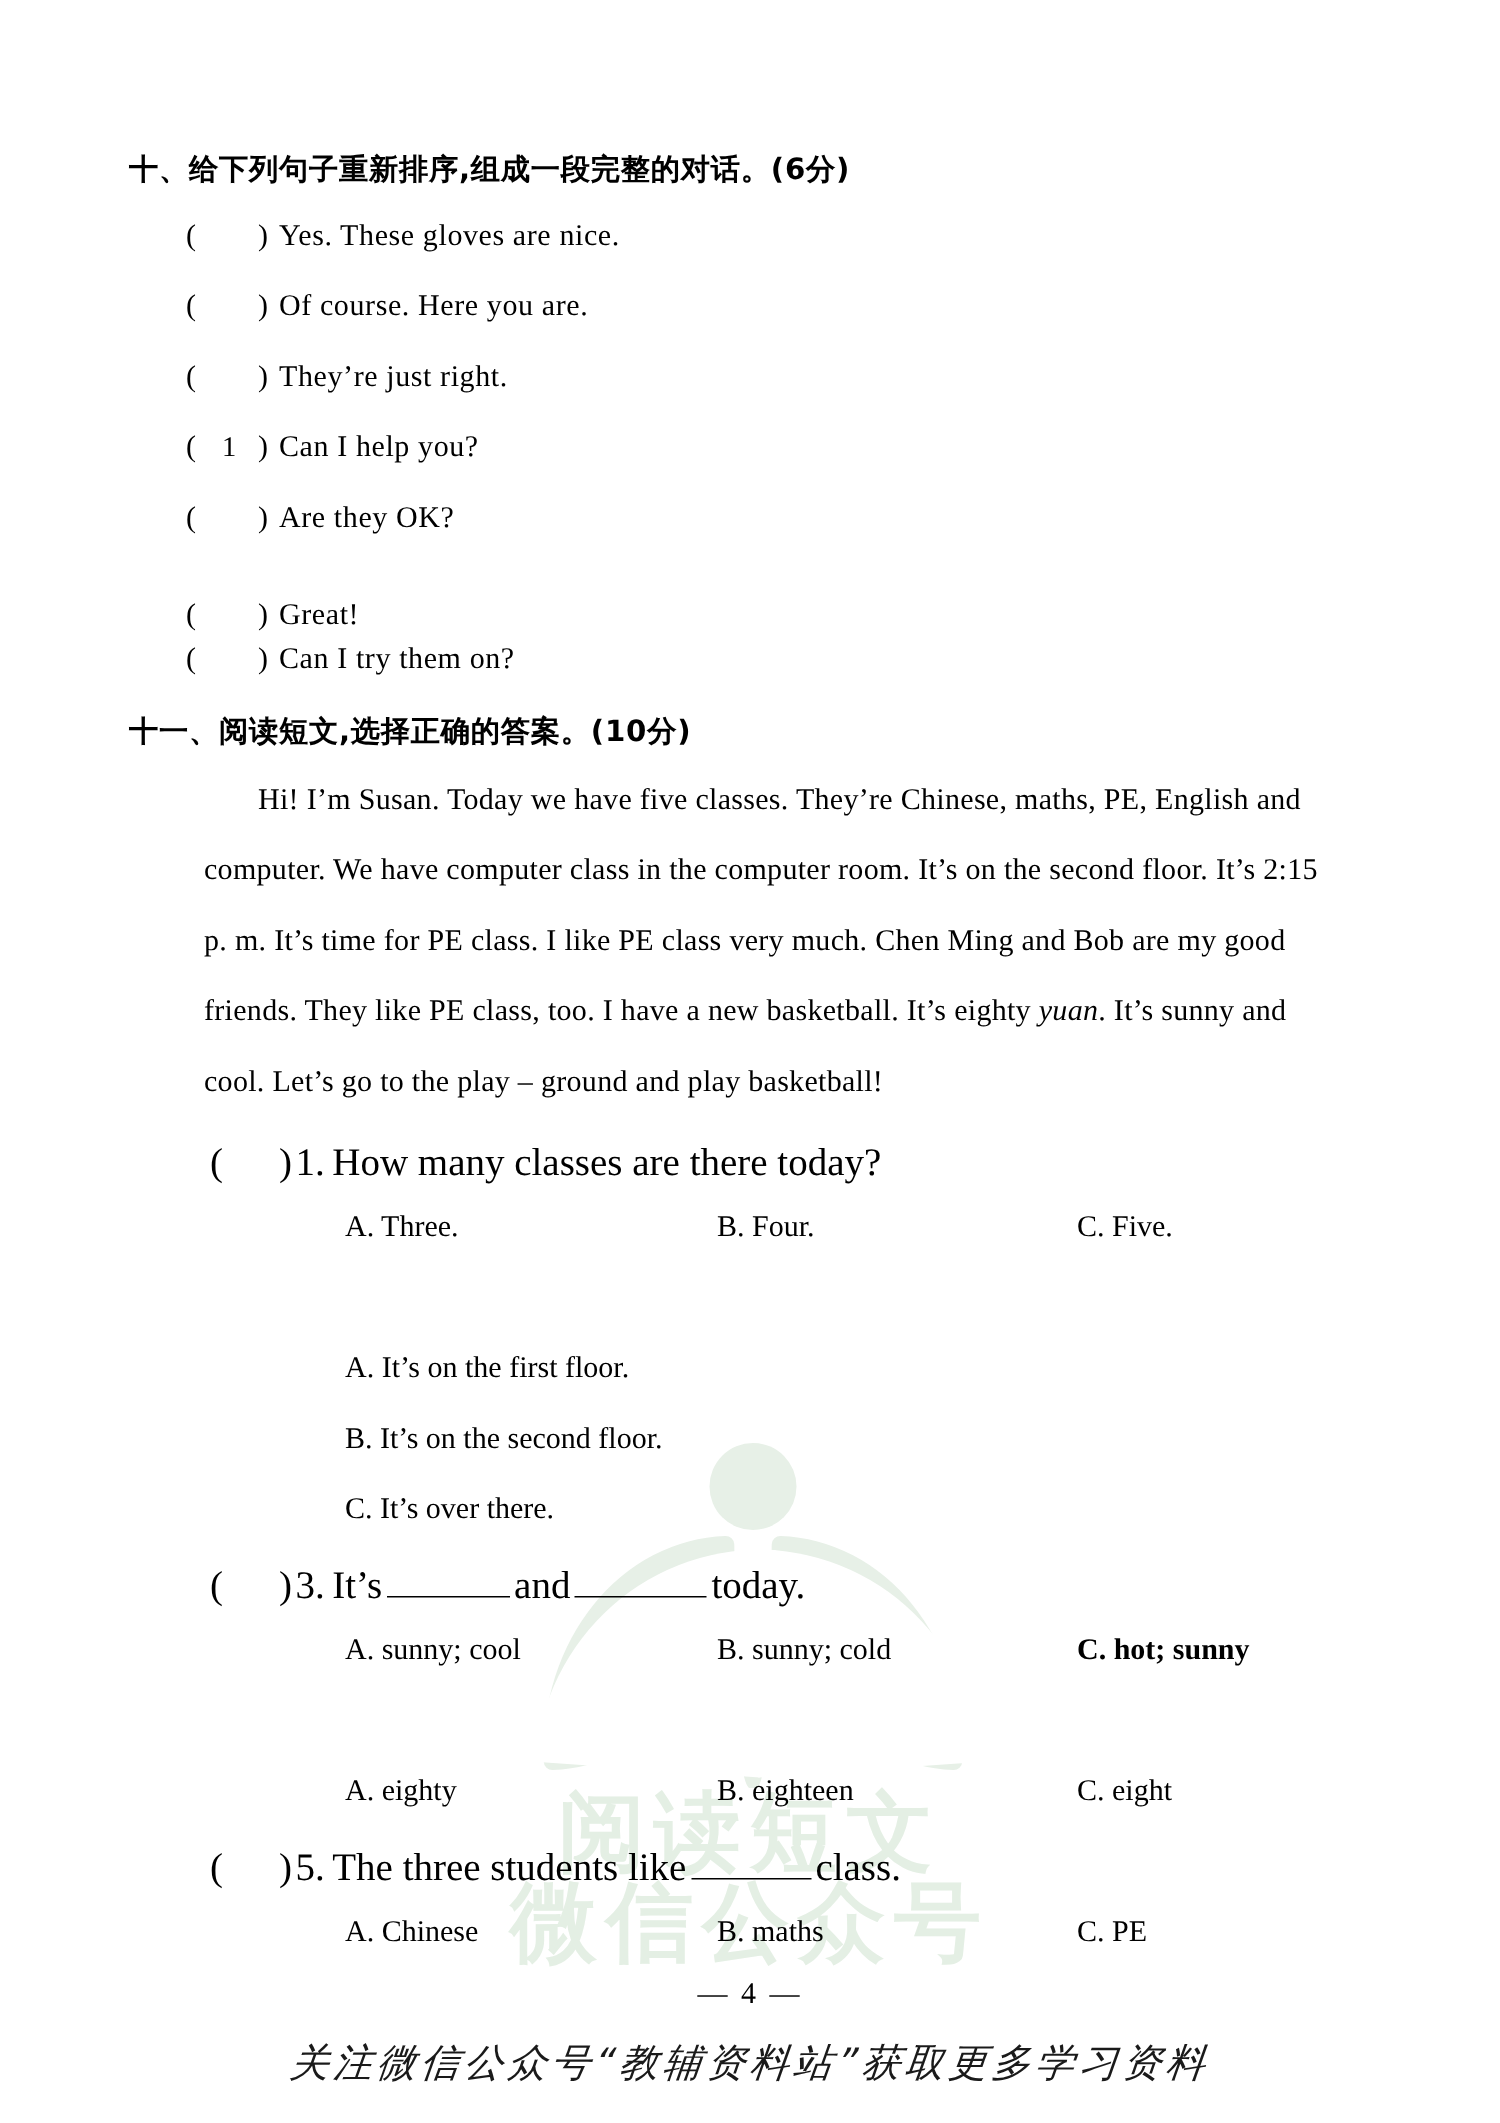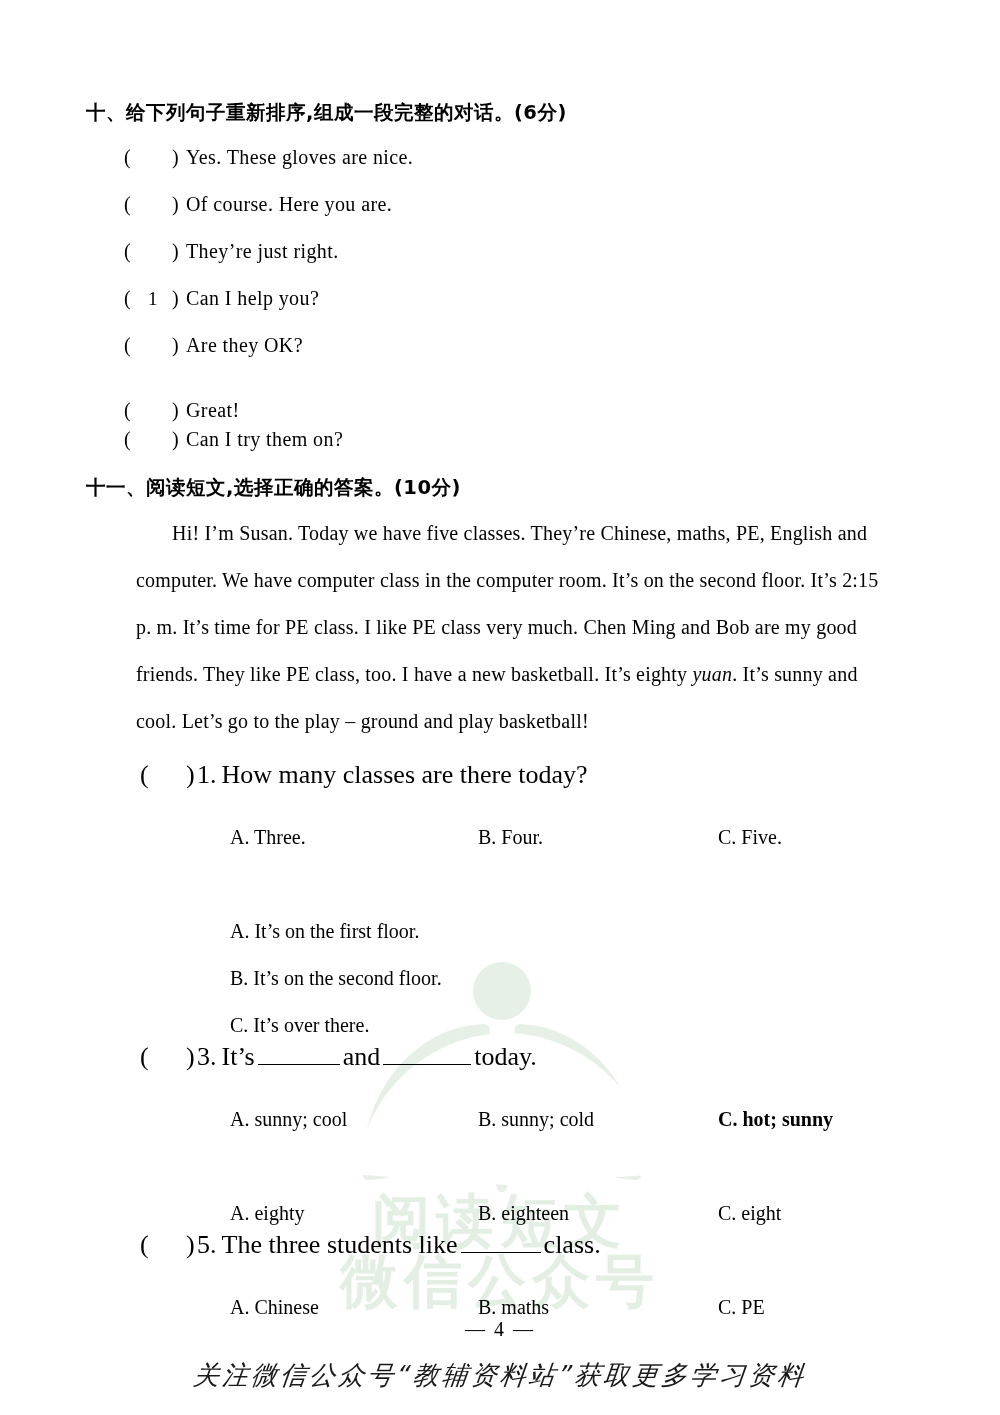--- a/index.html
+++ b/index.html
@@ -154,21 +154,20 @@
   }
   .blank-w1 { width: 82px; }
   .blank-w2 { width: 88px; }
   .blank-w3 { width: 86px; }
   .blank-w4 { width: 80px; }
 
   .opt {
     position: absolute;
     font-size: 20px;
     white-space: nowrap;
-    margin-top: 19px;
   }
 
   .page-number {
     position: absolute;
     width: 1000px;
     left: 0;
     text-align: center;
     font-size: 20px;
     letter-spacing: 2px;
   }

